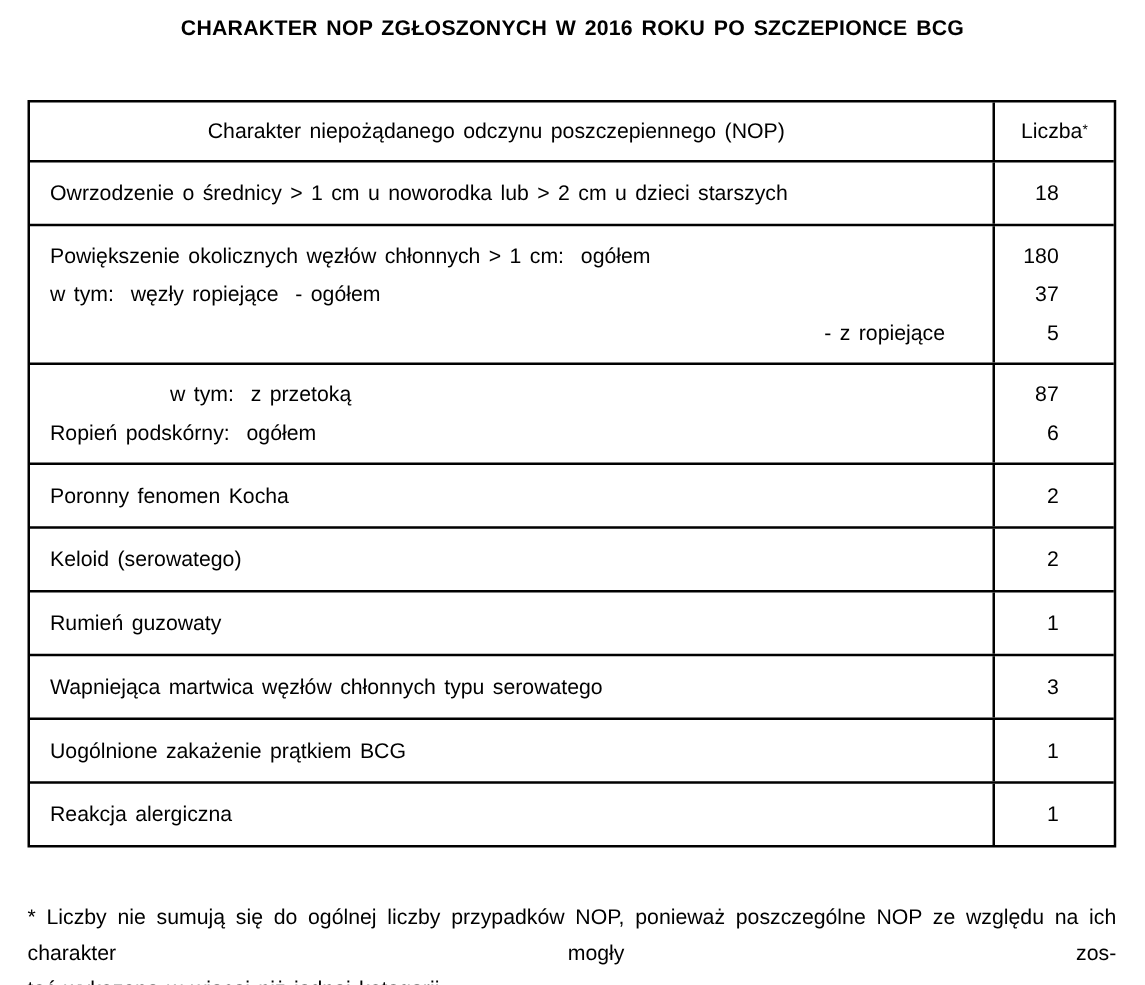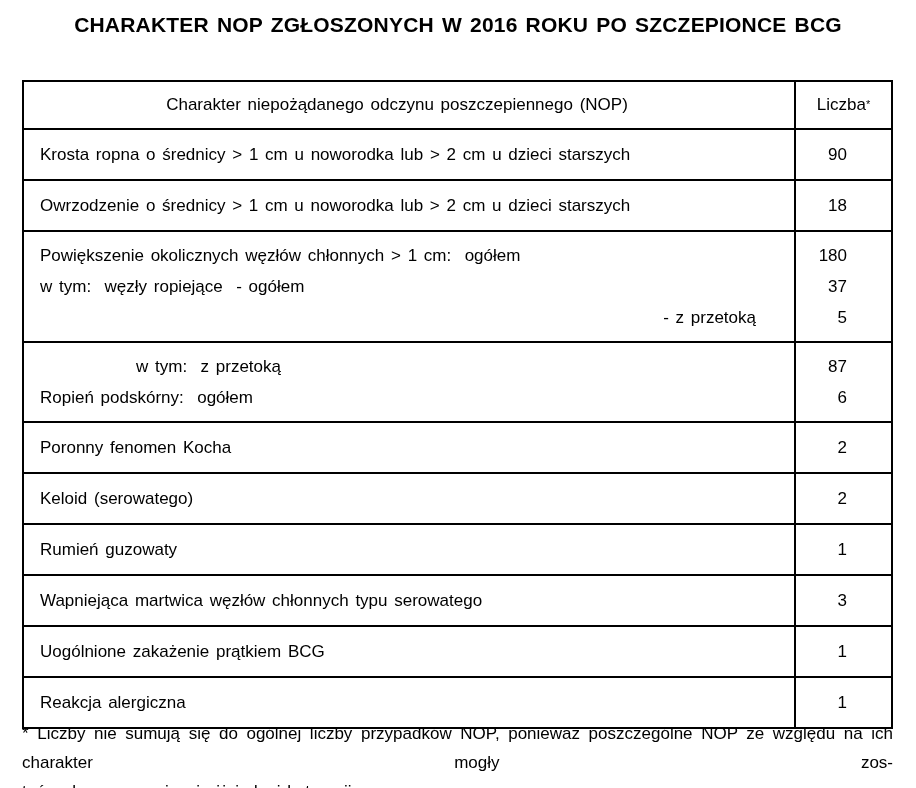--- a/index.html
+++ b/index.html
@@ -1,21 +1,21 @@
 <!DOCTYPE html>
 <html><head>
 <meta charset="utf-8">
 <style>
   html,body{margin:0;padding:0;background:#fff;}
   body{width:916px;height:788px;font-family:"Liberation Sans",sans-serif;color:#000;}
   .page{position:relative;width:916px;height:788px;background:#fff;overflow:hidden;}
 
   .title{
     position:absolute;top:13px;left:0;width:100%;
-    text-align:center;font-size:21px;font-weight:700;letter-spacing:.2px;
+    text-align:center;font-size:17px;font-weight:700;letter-spacing:.2px;
     word-spacing:2px;white-space:pre;
   }
 
   .nop-table{
     position:absolute;left:22px;top:80px;width:871px;
     border:2px solid #000;box-sizing:border-box;
     font-size:17px;word-spacing:2px;
   }
   .thead,.trow{display:grid;grid-template-columns:746px 1fr;gap:24px;}
   .thead{min-height:46px;}
@@ -51,39 +51,31 @@
     <div class="thead">
       <div class="th th-char">Charakter niepożądanego odczynu poszczepiennego (NOP)</div>
       <div class="th th-num">
         <span>Liczba</span>
           <sup>*</sup>
       </div>
     </div>
     <div id="rows">
         <div class="trow">
           <div class="td td-char">
-            <div class="line al-left">Krosta ropna o średnicy &gt; 1 cm u noworodka lub &gt; 2 cm u dzieci starszych</div>
-          </div>
-          <div class="td td-num">
-            <div>90</div>
-          </div>
-        </div>
-        <div class="trow">
-          <div class="td td-char">
             <div class="line al-left">Owrzodzenie o średnicy &gt; 1 cm u noworodka lub &gt; 2 cm u dzieci starszych</div>
           </div>
           <div class="td td-num">
             <div>18</div>
           </div>
         </div>
         <div class="trow">
           <div class="td td-char">
             <div class="line al-left">Powiększenie okolicznych węzłów chłonnych &gt; 1 cm:  ogółem</div>
             <div class="line al-right-mid">w tym:  węzły ropiejące  - ogółem</div>
-            <div class="line al-right-edge">- z przetoką</div>
+            <div class="line al-right-edge">- z ropiejące</div>
           </div>
           <div class="td td-num">
             <div>180</div>
             <div>37</div>
             <div>5</div>
           </div>
         </div>
         <div class="trow">
           <div class="td td-char">
             <div class="line al-indent">w tym:  z przetoką</div>

